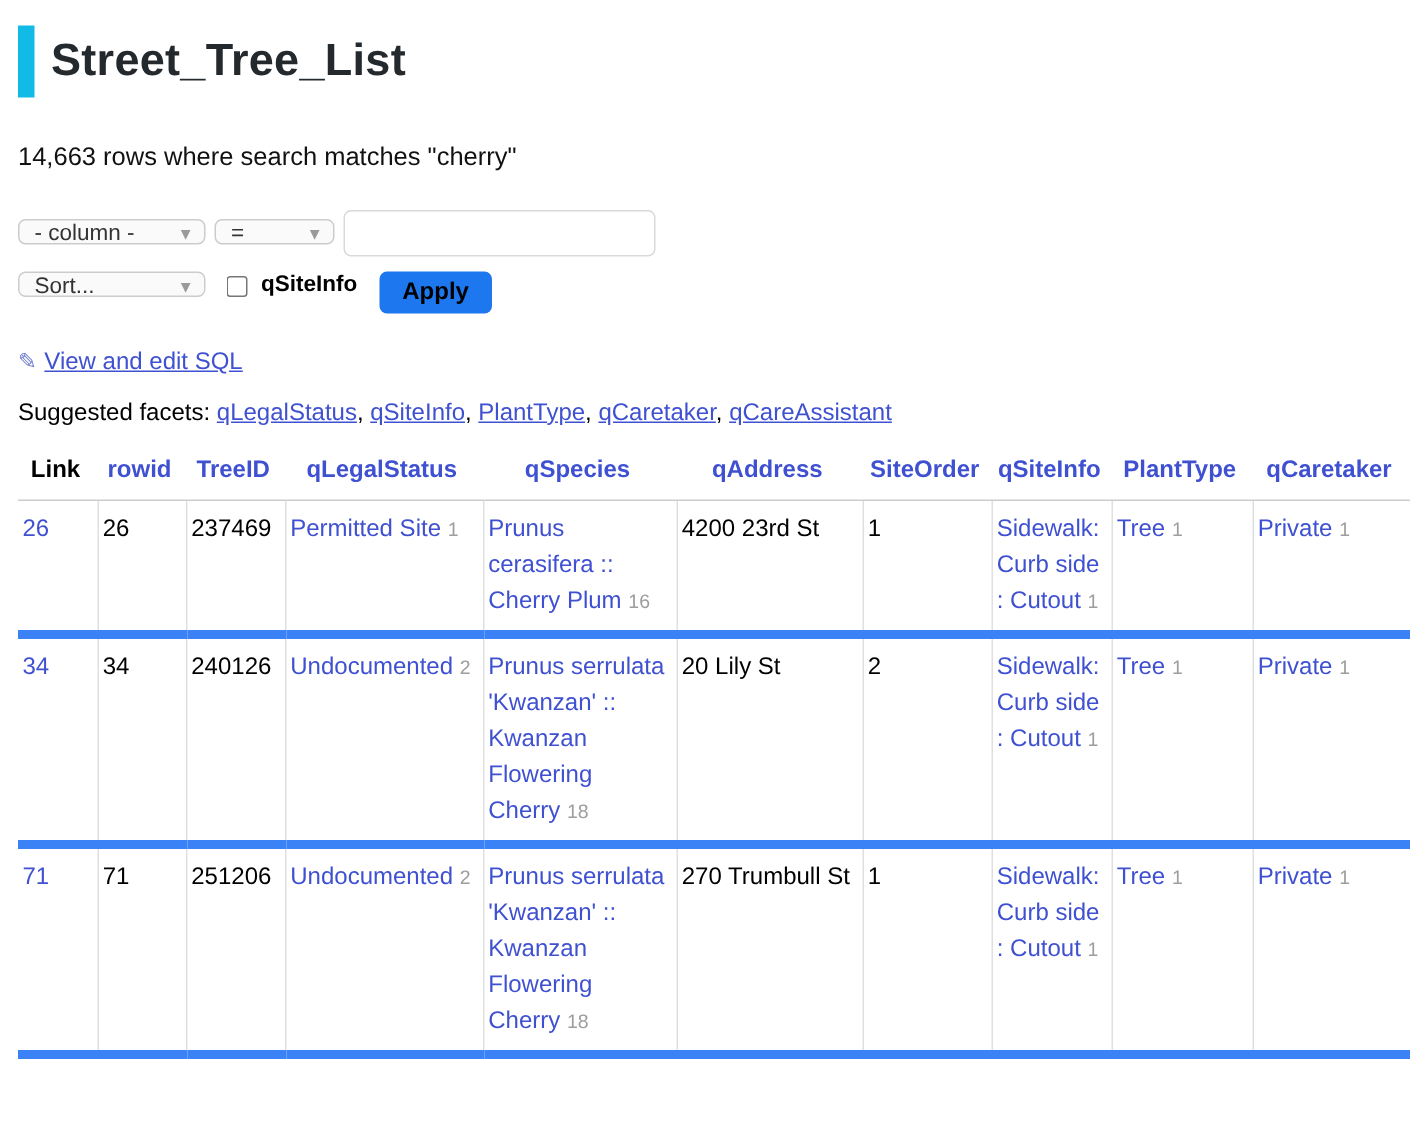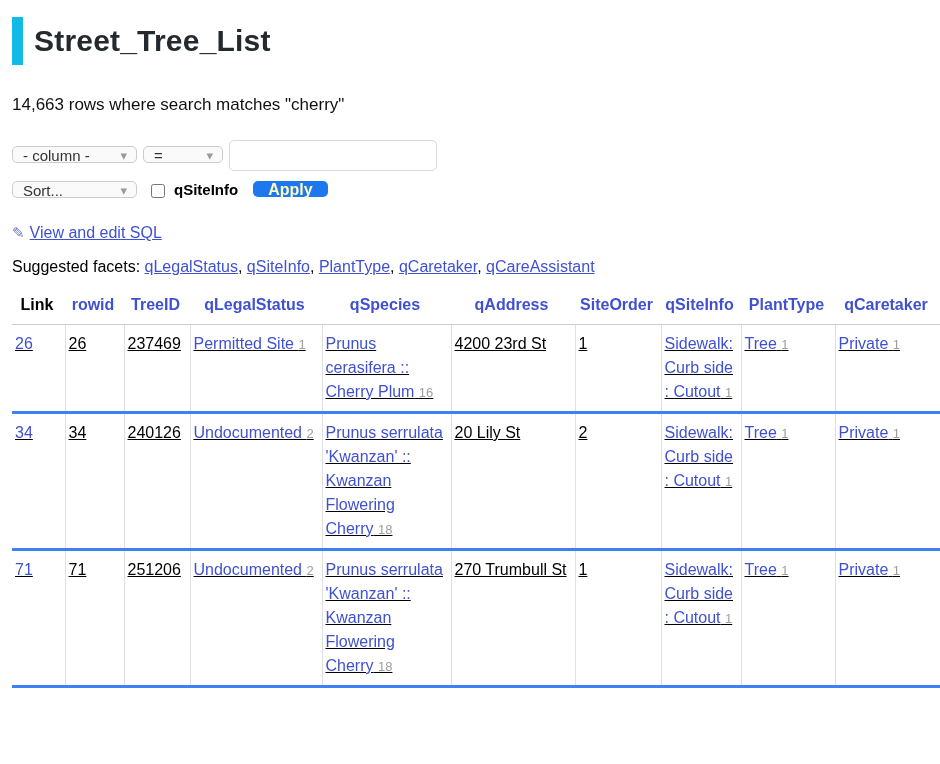--- a/index.html
+++ b/index.html
@@ -46,22 +46,22 @@
   .filter-value-input {
     margin-left: 6px; width: 208px; height: 31px;
     border: 1px solid #d9d9d9; border-radius: 5px; padding: 0 8px;
     font-size: 15px; font-family: inherit; outline: none;
   }
   .sort-row { margin-top: 10px; display: flex; align-items: flex-start; }
   .sel-sort select { width: 125px; }
   .desc-checkbox { margin-left: 14px; width: 14px; height: 14px; }
   .desc-label { font-weight: bold; margin-left: 6px; font-size: 15px; }
   .apply-button {
-    margin-left: 15px; height: 16px; padding: 0 15px;
-    background: #1d78f0; color: #fef9c3; border: none; border-radius: 5px;
+    margin-left: 15px; height: 28px; padding: 0 15px;
+    background: #1d78f0; color: #000000; border: none; border-radius: 5px;
     font-size: 16px; font-weight: bold; font-family: inherit; cursor: pointer;
   }
 
   
   a { color: #3f51d1; text-decoration: none; cursor: pointer; }
   a.u { text-decoration: underline; }
   .sql-line { margin-top: 23px; }
   .pencil { color: #6b79cf; margin-right: 5px; font-size: 15px; }
   .data-line { margin-top: 15px; }
   .facets-line { margin-top: 15px; }
@@ -70,21 +70,21 @@
   
   table.results { margin-top: 13px; border-collapse: collapse; table-layout: fixed; width: 928px; }
   th {
     text-align: center; font-weight: bold; font-size: 16px;
     padding: 4px 6px 10px 3px; border-bottom: 1px solid #ccc;
     white-space: nowrap; overflow: hidden;
   }
   th:first-child { color: #000; }
   tbody td {
     vertical-align: top; padding: 7px 6px 7px 3px;
-    border-bottom: 3px solid #3b82f6; line-height: 1.5; text-decoration: underline;
+    border-bottom: 6px solid #3b82f6; line-height: 1.5;
   }
   tbody td + td { border-left: 1px solid #e0e0e0; }
   .count { color: #9e9e9e; font-size: 13px; }
 </style>
 </head>
 <body>
 
 <div class="page">
 
   <div class="title-wrap">

